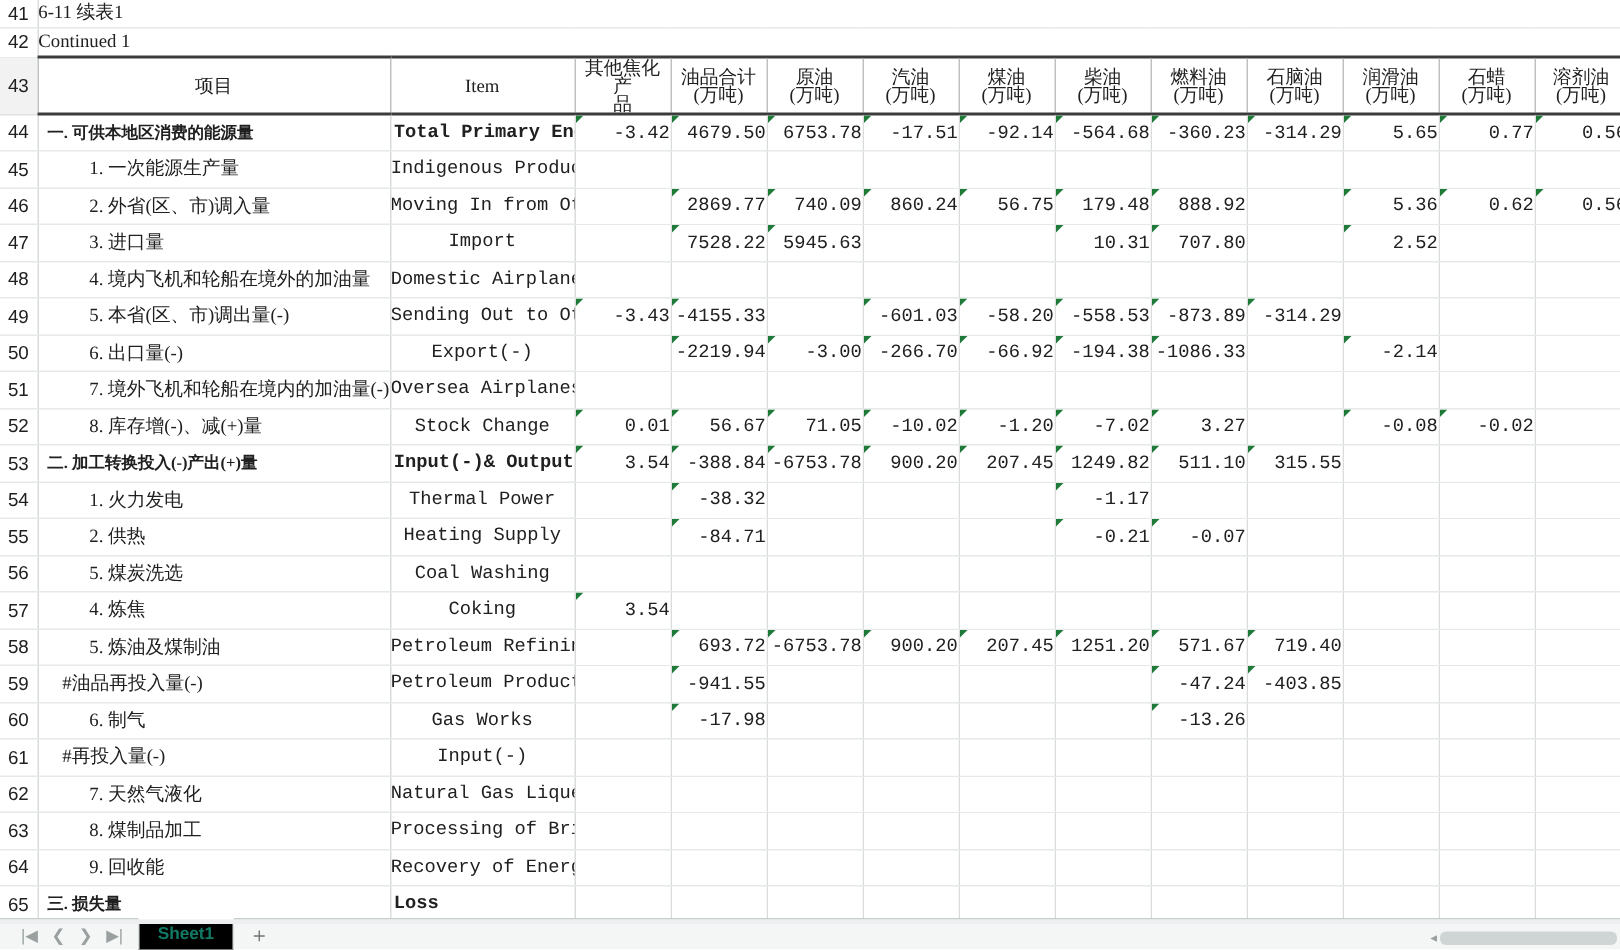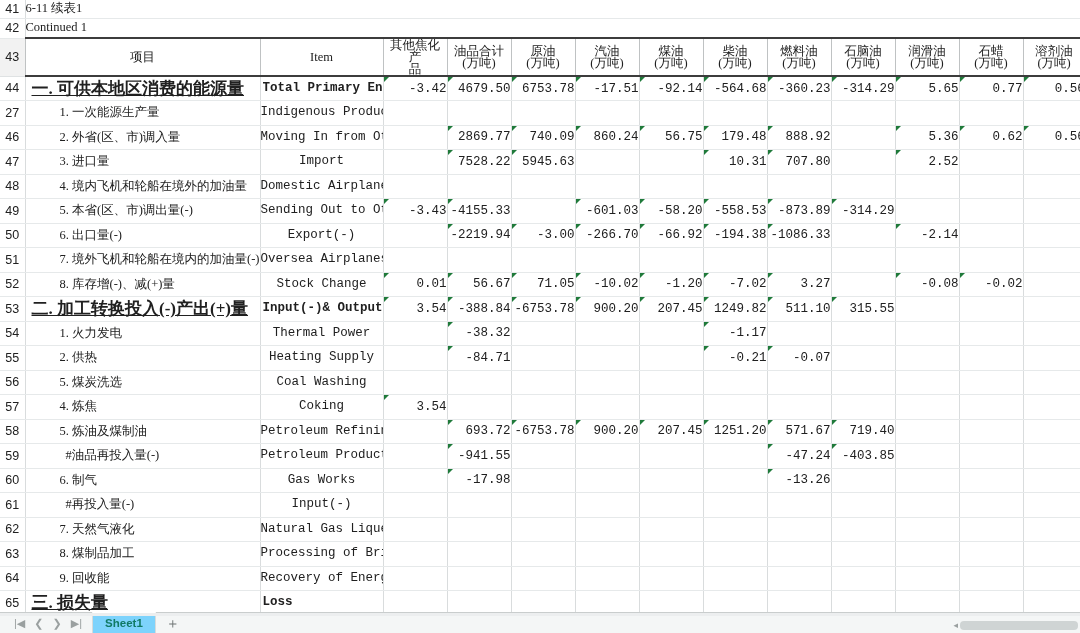--- a/index.html
+++ b/index.html
@@ -90,23 +90,23 @@
     background: #f2f2f2;
   }
   .hdr-2line { display: block; }
 
   
   td.cn {
     text-align: left;
     padding-left: 8px;
     font-weight: normal;
   }
-  td.cn.lvl0 { font-weight: bold; padding-left: 6px; font-size: 17px; text-decoration: underline; }
+  td.cn.lvl0 { font-weight: bold; padding-left: 6px; font-size: 11px; }
   td.cn.lvl1 { padding-left: 34px; }
-  td.cn.lvl2 { padding-left: 40px; }
+  td.cn.lvl2 { padding-left: 16px; }
 
   td.en {
     text-align: center;
     white-space: normal;
     line-height: 13px;
     font-family: "Liberation Mono", "DejaVu Sans Mono", monospace;
     font-size: 11.5px;
     padding: 0 2px;
   }
   td.en.lvl0 {
@@ -152,21 +152,21 @@
     align-items: center;
     gap: 9px;
     padding: 0 10px 0 14px;
     color: #9aa0a0;
     font-size: 11px;
     user-select: none;
   }
   .navbtns span { cursor: default; }
   .tab {
     padding: 2px 12px 3px 12px;
-    background: #7dd3fc;
+    background: #000000;
     color: #117a65;
     font-weight: bold;
     font-size: 11.5px;
     border-top: 2px solid #ffffff;
     border-right: 1px solid #d7dbdb;
     border-left: 1px solid #d7dbdb;
     height: 15px;
     line-height: 15px;
   }
   .addtab {
@@ -288,21 +288,21 @@
             <td class="num c-num flag">-17.51</td>
             <td class="num c-num flag">-92.14</td>
             <td class="num c-num flag">-564.68</td>
             <td class="num c-num flag">-360.23</td>
             <td class="num c-num flag">-314.29</td>
             <td class="num c-num flag">5.65</td>
             <td class="num c-num flag">0.77</td>
             <td class="num c-num flag">0.56</td>
           </tr>
           <tr style="height: 24.5px;">
-            <td class="rownum">27</td>
+            <td class="rownum">45</td>
             <td class="cn c-item-cn lvl1">1. 一次能源生产量</td>
             <td class="en c-item-en lvl1">
               <span class="en-inner">Indigenous Production</span>
             </td>
             <td class="num c-num"></td>
             <td class="num c-num"></td>
             <td class="num c-num"></td>
             <td class="num c-num"></td>
             <td class="num c-num"></td>
             <td class="num c-num"></td>

